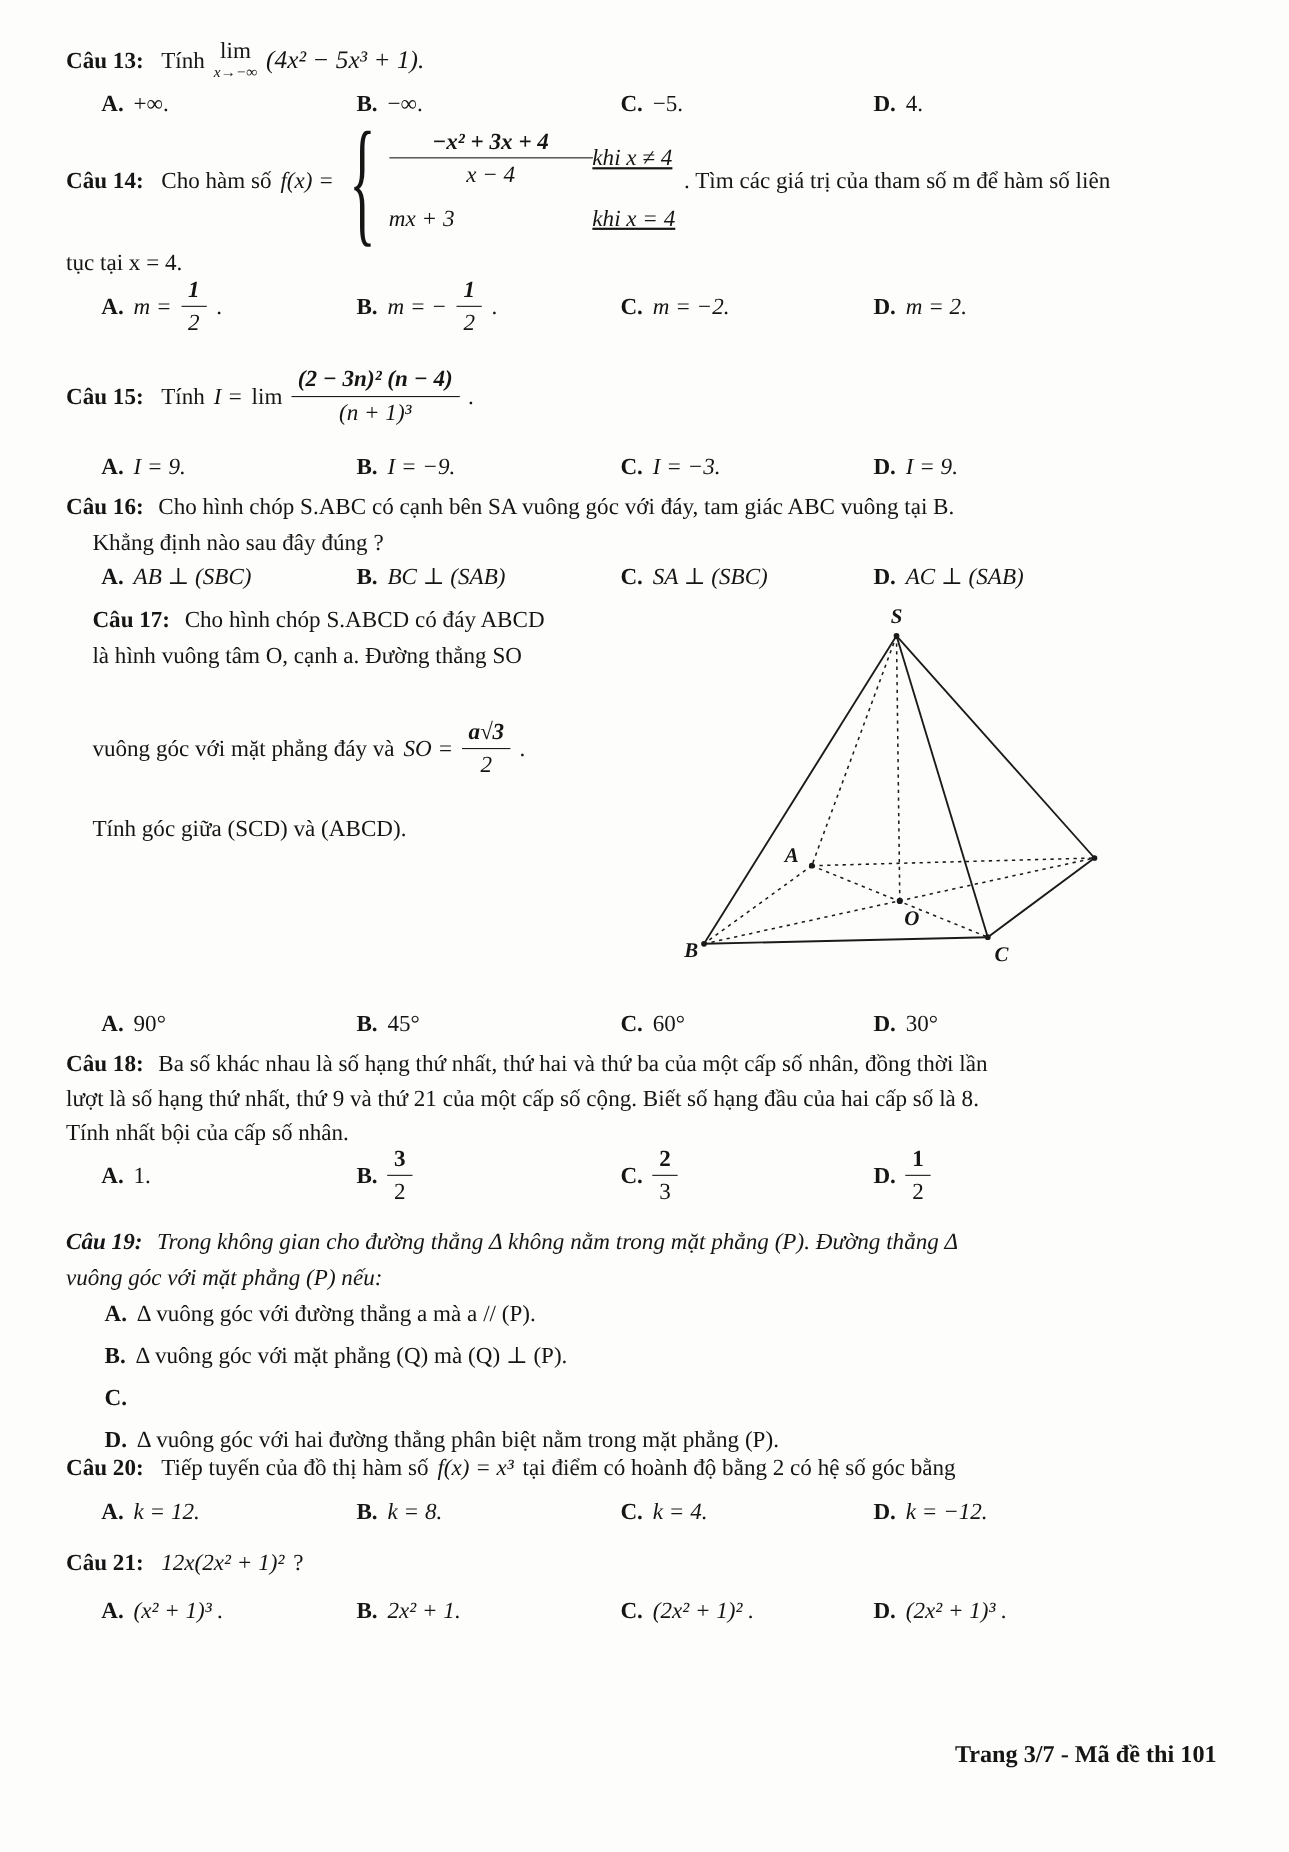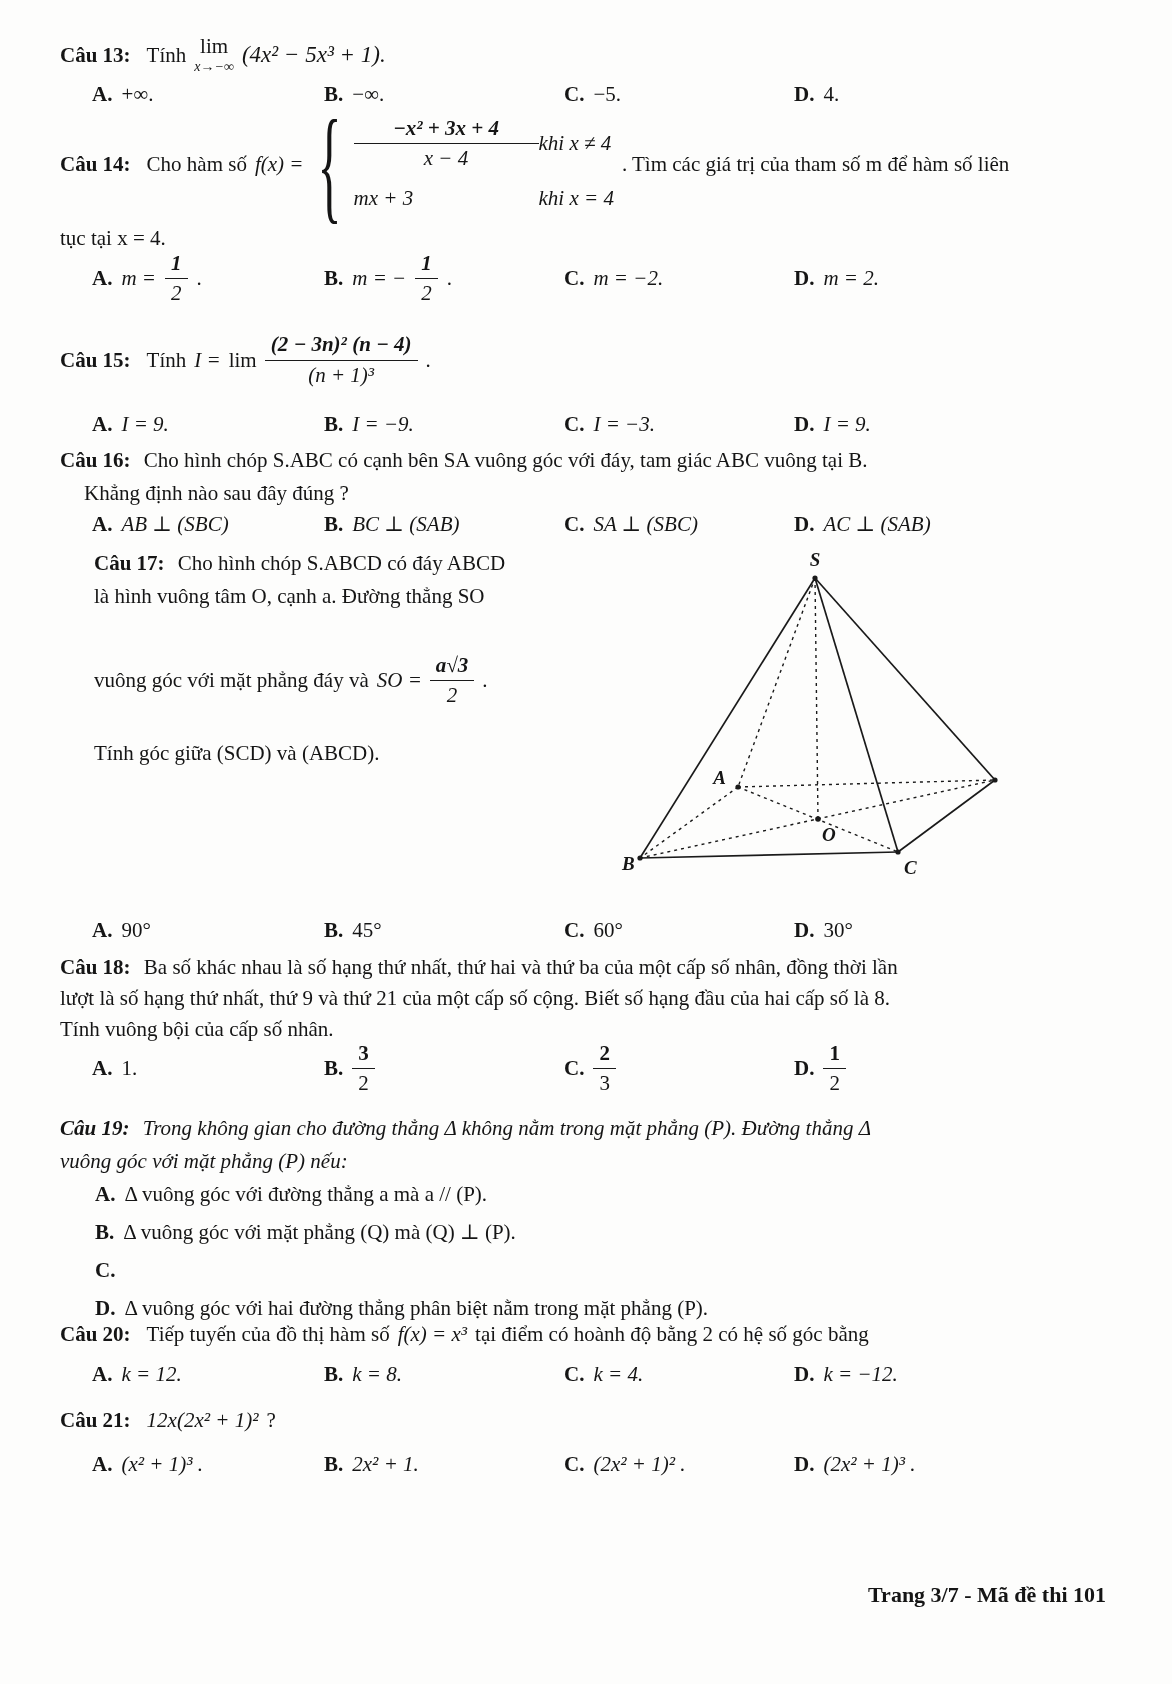--- a/index.html
+++ b/index.html
@@ -17,21 +17,21 @@
   .opt{display:flex;align-items:center;gap:9px;white-space:nowrap;}
   .okey{font-weight:bold;}
   .frac{display:inline-flex;flex-direction:column;text-align:center;vertical-align:middle;}
   .frac .fnum{display:block;padding:0 6px 3px;line-height:1.1;font-weight:bold;}
   .frac .fden{display:block;border-top:1.7px solid #1a1a1a;padding:3px 6px 0;line-height:1.1;}
   .lim{display:inline-flex;flex-direction:column;align-items:center;vertical-align:middle;line-height:1;}
   .lim .limsub{font-size:14px;font-style:italic;margin-top:3px;}
   .cbrace{display:inline-block;font-size:50px;font-weight:400;transform:scaleY(2.55);transform-origin:center;width:22px;line-height:1;margin:0 6px;}
   .cases{display:flex;flex-direction:column;gap:16px;}
   .case{display:grid;grid-template-columns:185px auto;align-items:center;}
-  .cond{font-style:italic;}
+  .cond{font-style:italic;text-decoration:underline;}
   .q17text{width:530px;line-height:1.55;}
   .q17text p{margin:0;}
   .optlist .opt{margin-bottom:13px;padding-left:35px;}
   .footer{position:absolute;top:1582px;right:66px;font-weight:bold;font-size:22px;}
   svg text{font-family:"Liberation Serif","DejaVu Serif",serif;font-style:italic;font-weight:bold;font-size:19px;fill:#151515;}
 </style>
 </head>
 <body>
 
 <div class="abs row" style="top:36px;">
@@ -159,21 +159,21 @@
   <span class="opt">
       <span class="okey">C.</span>
       <span class="m">SA ⊥ (SBC)</span>
     </span>
   <span class="opt">
       <span class="okey">D.</span>
       <span class="m">AC ⊥ (SAB)</span>
     </span>
 </div>
 
-<div class="abs q17text" style="top:547px;left:94px;">
+<div class="abs q17text" style="top:547px;left:84px;">
   <p>
     <span class="qhead">Câu 17:</span>
     <span>Cho hình chóp S.ABCD có đáy ABCD</span>
   </p>
   <p>là hình vuông tâm O, cạnh a.  Đường thẳng SO</p>
   <p class="row" style="margin-top:42px;">
     <span>vuông góc với mặt phẳng đáy  và</span>
     <span class="m">SO =</span>
     <span class="frac m">
       <span class="fnum">a√3</span>
@@ -237,21 +237,21 @@
   <span class="opt">
       <span class="okey">D.</span>
       <span>30°</span>
     </span>
 </div>
 
 <div class="abs" style="top:952px;width:1060px;line-height:1.48;">
   <span class="qhead">Câu 18:</span>
   <span>Ba số khác nhau là số hạng thứ nhất, thứ hai và thứ ba của một cấp số nhân, đồng thời lần</span><br>
   <span>lượt là số hạng thứ nhất, thứ 9 và thứ 21 của một cấp số cộng. Biết số hạng đầu của hai cấp số là 8.</span><br>
-  <span>Tính vuông bội của cấp số nhân.</span>
+  <span>Tính nhất bội của cấp số nhân.</span>
 </div>
 <div class="abs opts" style="top:1042px;">
   <span class="opt">
       <span class="okey">A.</span>
       <span>1.</span>
     </span>
   <span class="opt">
       <span class="okey">B.</span>
       <span class="frac">
         <span class="fnum">3</span>

